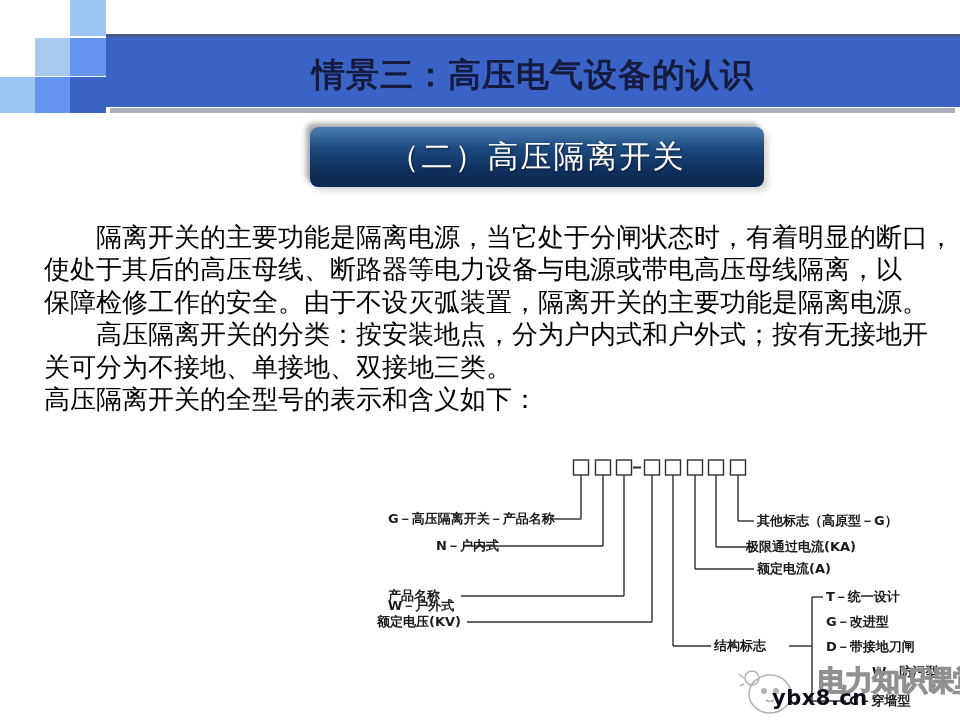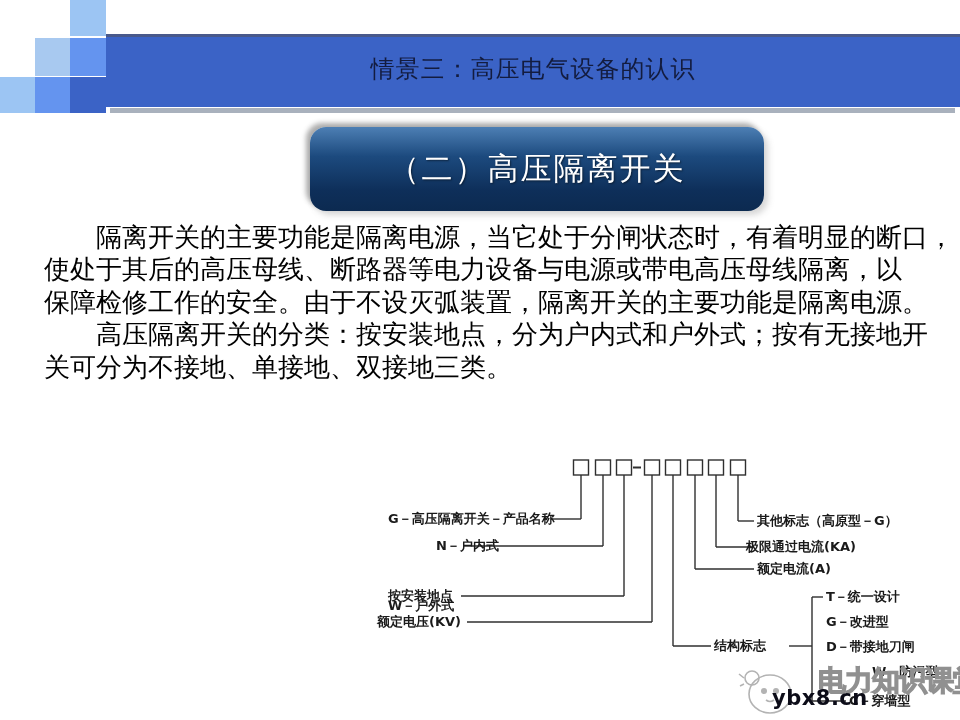--- a/index.html
+++ b/index.html
@@ -18,30 +18,30 @@
   .sq4{left:0;top:77px;width:35px;height:36px;}
   .sq5{left:35px;top:77px;width:35px;height:36px;}
   .sq6{left:70px;top:77px;width:36px;height:36px;}
   
   .banner{
     position:absolute;left:106px;top:34px;width:854px;height:70px;
     background:#3b63c6;border-top:3px solid #49598b;
   }
   .banner-title{
     position:absolute;left:0;top:16px;width:100%;text-align:center;
-    font-size:24px;font-weight:normal;color:#131c3f;letter-spacing:1px;
+    font-size:33px;font-weight:bold;color:#131c3f;letter-spacing:1px;
   }
   .banner-rule{
     position:absolute;left:110px;top:108px;width:845px;height:5px;
     background:#a9b1bd;
   }
   
   .subtitle-box{
-    position:absolute;left:310px;top:127px;width:454px;height:84px;
-    border-radius:16px;
+    position:absolute;left:310px;top:127px;width:454px;height:60px;
+    border-radius:8px;
     background:linear-gradient(180deg,#4d7fb4 0%,#1c4a7e 35%,#0e2f5a 75%,#0c2a50 100%);
     box-shadow:-4px -4px 5px rgba(70,70,70,.45),4px 4px 6px rgba(120,120,120,.30);
   }
   .subtitle-text{
     position:absolute;left:0;top:0;width:100%;height:100%;
     display:flex;align-items:center;justify-content:center;
     font-size:31px;color:#ffffff;letter-spacing:2px;
     text-shadow:1px 1px 2px rgba(0,0,0,.5);
   }
   
@@ -88,20 +88,21 @@
   <div class="subtitle-box">
     <div class="subtitle-text">（二）高压隔离开关</div>
   </div>
 
   <div class="body-text">
     <div class="body-line">　　隔离开关的主要功能是隔离电源，当它处于分闸状态时，有着明显的断口，</div>
     <div class="body-line">使处于其后的高压母线、断路器等电力设备与电源或带电高压母线隔离，以</div>
     <div class="body-line">保障检修工作的安全。由于不设灭弧装置，隔离开关的主要功能是隔离电源。</div>
     <div class="body-line">　　高压隔离开关的分类：按安装地点，分为户内式和户外式；按有无接地开</div>
     <div class="body-line">关可分为不接地、单接地、双接地三类。</div>
+    <div class="body-line">高压隔离开关的全型号的表示和含义如下：</div>
   </div>
 
   <svg class="diagram-svg" viewBox="0 0 960 720" fill="none" stroke="#2f2f2f" stroke-width="1.4">
 
     <rect x="573.5" y="460" width="15" height="15" fill="#ffffff"></rect>
     <rect x="595.5" y="460" width="15" height="15" fill="#ffffff"></rect>
     <rect x="616.5" y="460" width="15" height="15" fill="#ffffff"></rect>
     <rect x="644.5" y="460" width="15" height="15" fill="#ffffff"></rect>
     <rect x="665.5" y="460" width="15" height="15" fill="#ffffff"></rect>
     <rect x="687.5" y="460" width="15" height="15" fill="#ffffff"></rect>
@@ -131,21 +132,21 @@
     <line x1="673" y1="646" x2="711" y2="646"></line>
     <line x1="789" y1="646" x2="812" y2="646"></line>
     <line x1="812" y1="597" x2="812" y2="701"></line>
     <line x1="812" y1="597" x2="823" y2="597"></line>
     <line x1="812" y1="701" x2="846" y2="701"></line>
   </svg>
 
   <div class="dlabel" style="left:388px;top:511px;">G－高压隔离开关－产品名称</div>
   <div class="dlabel" style="left:388px;top:538px;margin-left:48px;">N－户内式</div>
   <div class="dlabel" style="left:388px;top:562px;margin-top:36px;">W－户外式</div>
-  <div class="dlabel" style="left:388px;top:588px;">按安装地点</div>
+  <div class="dlabel" style="left:388px;top:588px;">产品名称</div>
   <div class="dlabel" style="left:377px;top:614px;">额定电压(KV)</div>
 
   <div class="dlabel" style="left:757px;top:513px;">其他标志（高原型－G）</div>
   <div class="dlabel" style="left:746px;top:539px;">极限通过电流(KA)</div>
   <div class="dlabel" style="left:757px;top:561px;">额定电流(A)</div>
   <div class="dlabel" style="left:714px;top:638px;">结构标志</div>
 
   <div class="dlabel" style="left:826px;top:589px;">T－统一设计</div>
   <div class="dlabel" style="left:826px;top:614px;">G－改进型</div>
   <div class="dlabel" style="left:826px;top:639px;">D－带接地刀闸</div>

